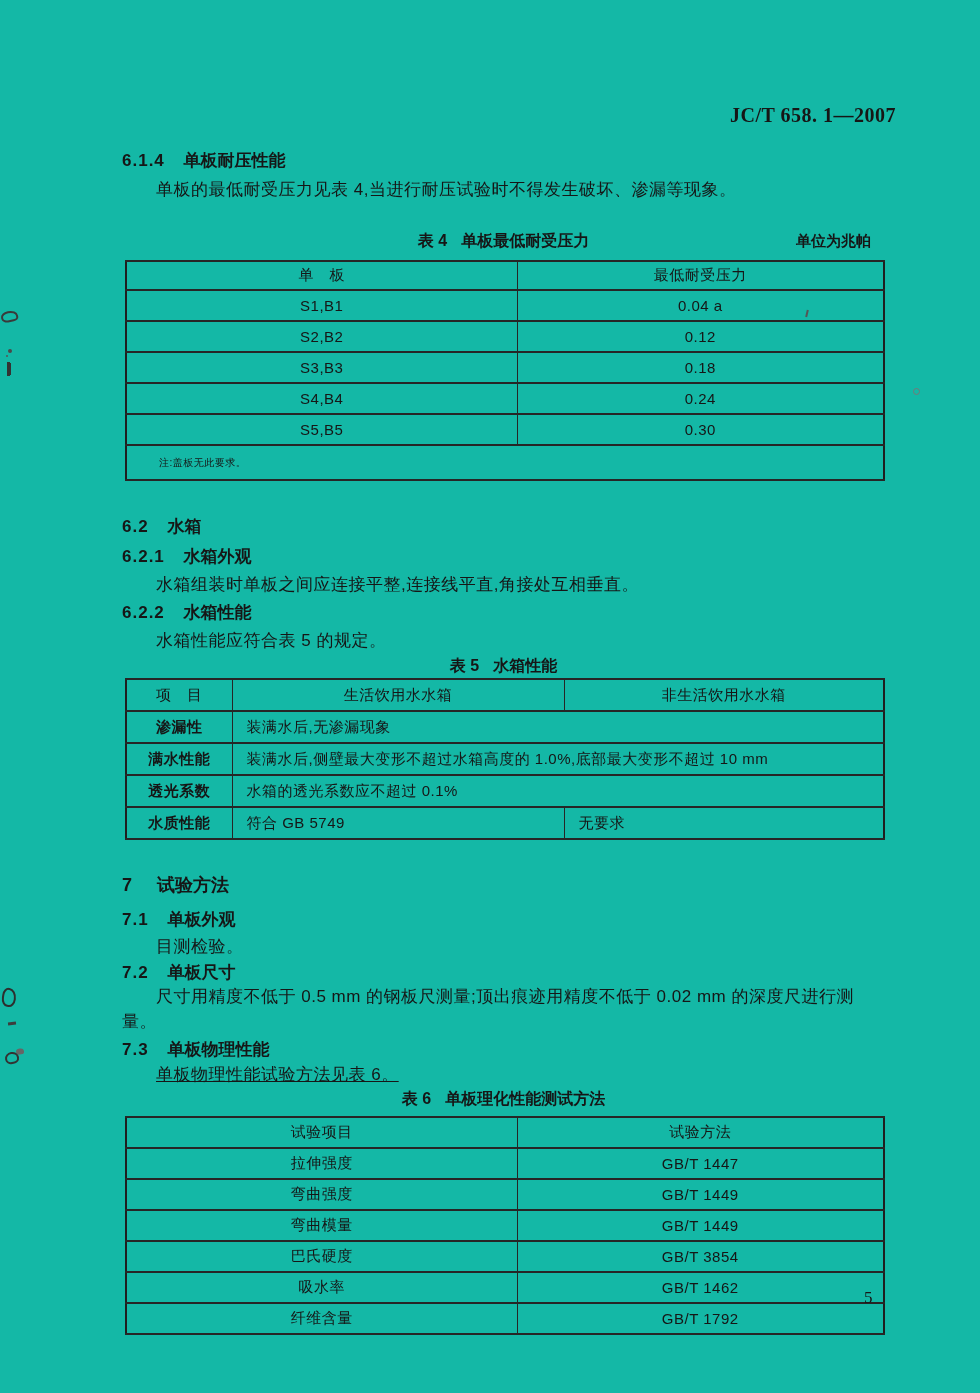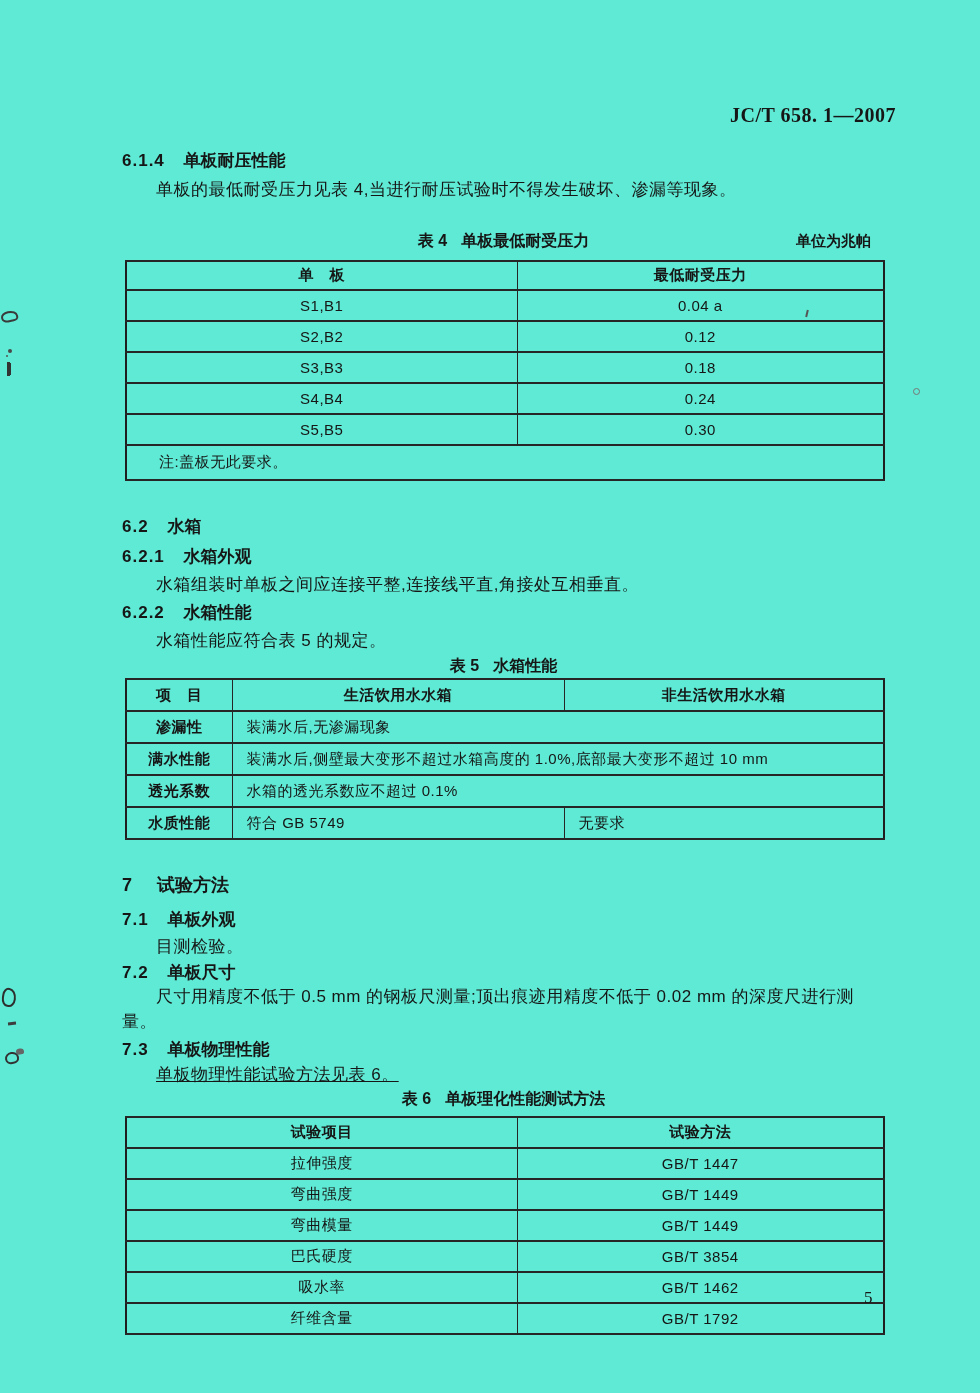--- a/index.html
+++ b/index.html
@@ -1,19 +1,19 @@
 <!DOCTYPE html>
 <html><head>
 <meta charset="utf-8">
 <style>
   html,body { margin:0; padding:0; }
   body { background:#e8e8e8; }
   .page {
     position:relative; width:980px; height:1393px; margin:0 auto;
-    background:#5eead4; color:#161616; overflow:hidden;
+    background:#14b8a6; color:#161616; overflow:hidden;
     font-family:"Liberation Sans","DejaVu Sans",sans-serif;
   }
   .doc-header {
     position:absolute; top:104px; right:84px;
     font-size:20px; font-weight:700; letter-spacing:0.5px;
     font-family:"Liberation Serif","DejaVu Serif",serif;
   }
   .content { position:absolute; left:122px; top:4px; width:763px; }
 
   .h3 { font-size:17px; font-weight:700; line-height:22px; }
@@ -26,26 +26,26 @@
   .caption-row .cap-label { margin-right:14px; }
   .caption-row .unit-note { position:absolute; right:14px; top:0; font-size:15px; font-weight:700; }
 
   table.tbl { border-collapse:collapse; width:760px; margin-left:3px; table-layout:fixed; }
   table.tbl { border:2px solid #1f1f1f; }
   .tbl td {
     border:1px solid #262626; border-top-width:2px; border-bottom-width:2px;
     text-align:center; font-size:15px; padding:0 8px; letter-spacing:0.5px;
     overflow:hidden; white-space:nowrap;
   }
-  .tbl .th { font-weight:700; }
+  .tbl .th { font-weight:400; }
   .latin { font-family:Liberation Sans, sans-serif; font-size:16px; letter-spacing:0.5px; }
 
   .t4 td { height:29px; }
   .t4 tr.hdr td { height:27px; }
-  .t4 tr.note-row td { height:33px; text-align:left; padding-left:32px; font-size:15px; }
+  .t4 tr.note-row td { height:33px; text-align:left; padding-left:32px; font-size:10px; }
 
   .t5 td { height:30px; }
   .t5 td.val { text-align:left; padding-left:14px; }
   .t5 td.item { font-weight:700; }
 
   .t6 td { height:29px; }
 
   .page-num { position:absolute; left:864px; top:1288px; font-size:17px; font-family:"Liberation Serif","DejaVu Serif",serif; }
 
   

